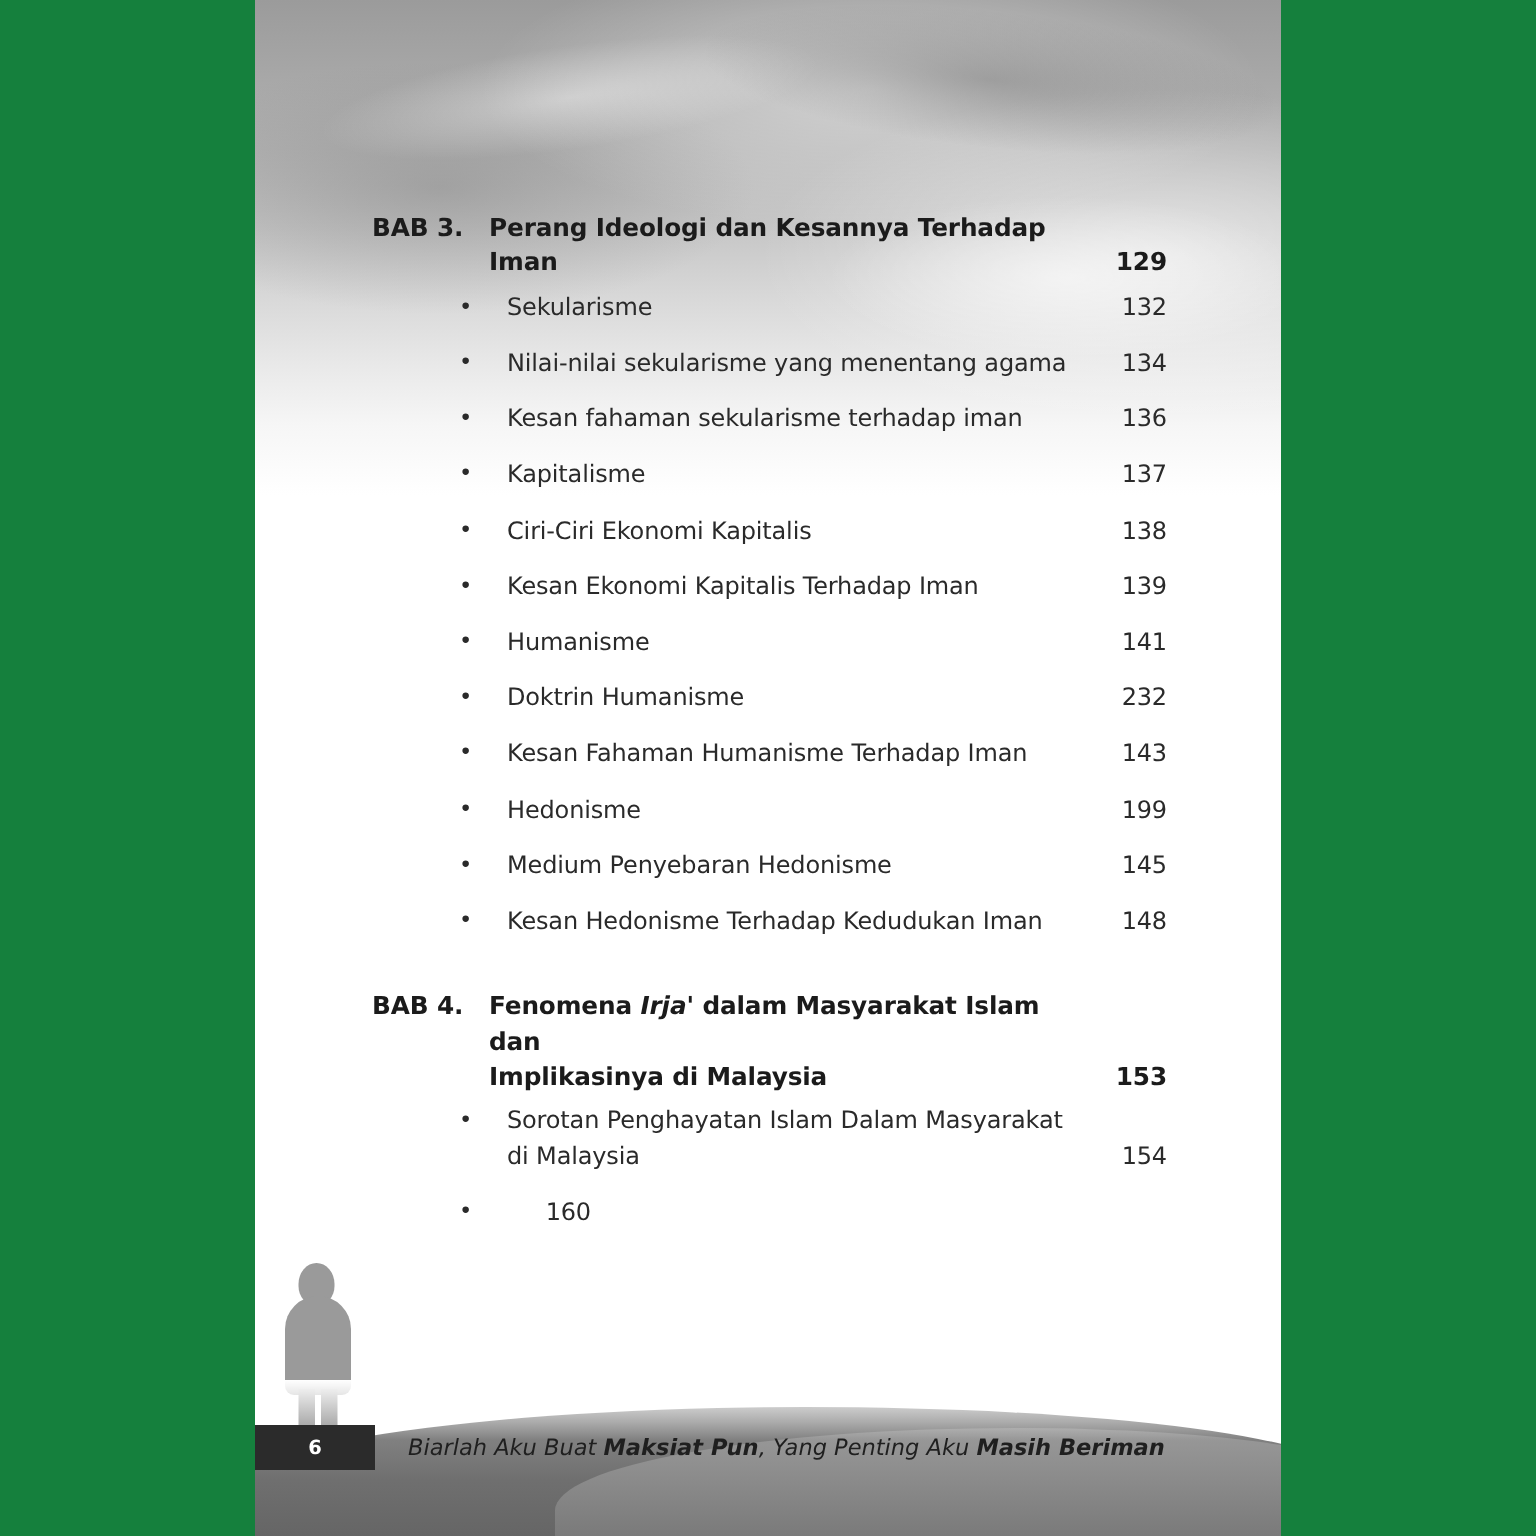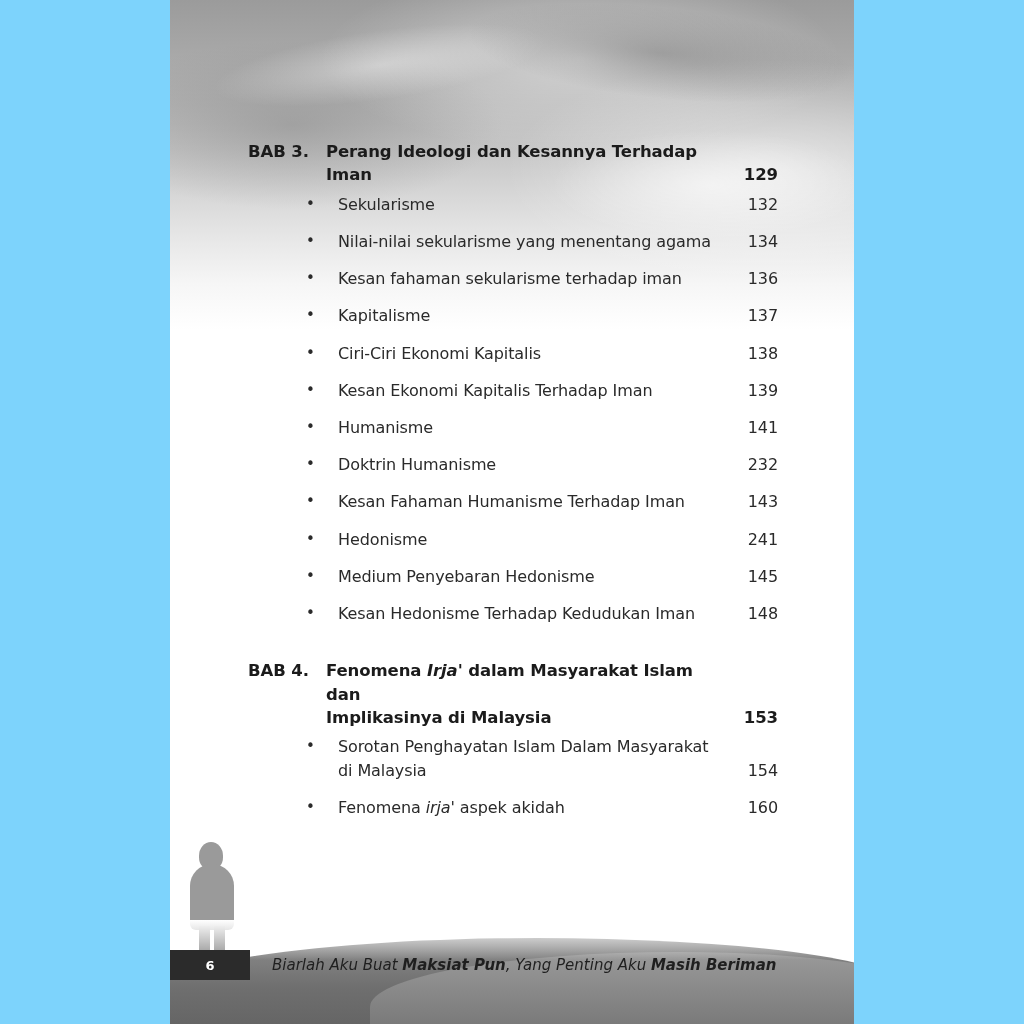--- a/index.html
+++ b/index.html
@@ -9,21 +9,21 @@
     width: 1024px;
     height: 1024px;
     overflow: hidden;
     font-family: "DejaVu Sans", sans-serif;
   }
 
   #page {
     position: relative;
     width: 1024px;
     height: 1024px;
-    background: #7dd3fc;
+    background: #15803d;
   }
 
   
   #sheet {
     position: absolute;
     left: 170px;
     top: 0px;
     width: 684px;
     height: 1024px;
     overflow: hidden;
@@ -326,21 +326,21 @@
             <span class="epage">232</span>
           </div>
           <div class="entry wrap">
             <span class="bullet">•</span>
             <span class="etext">Kesan Fahaman Humanisme Terhadap Iman</span>
             <span class="epage">143</span>
           </div>
           <div class="entry">
             <span class="bullet">•</span>
             <span class="etext">Hedonisme</span>
-            <span class="epage">241</span>
+            <span class="epage">199</span>
           </div>
           <div class="entry">
             <span class="bullet">•</span>
             <span class="etext">Medium Penyebaran Hedonisme</span>
             <span class="epage">145</span>
           </div>
           <div class="entry wrap">
             <span class="bullet">•</span>
             <span class="etext">Kesan Hedonisme Terhadap Kedudukan Iman</span>
             <span class="epage">148</span>
@@ -359,21 +359,20 @@
         </div>
 
         <div class="entries">
           <div class="entry wrap">
             <span class="bullet">•</span>
             <span class="etext">Sorotan Penghayatan Islam Dalam Masyarakat di Malaysia</span>
             <span class="epage">154</span>
           </div>
           <div class="entry">
             <span class="bullet">•</span>
-            <span class="etext"><span>Fenomena </span><span class="ital">irja</span><span>' aspek akidah</span></span>
             <span class="epage">160</span>
           </div>
         </div>
       </div>
 
     </div>
 
     <div id="footer">
       <div id="page-number-box">6</div>
       <div id="footer-text"><span>Biarlah Aku Buat </span><b>Maksiat Pun</b><span>, Yang Penting Aku </span><b>Masih Beriman</b></div>

